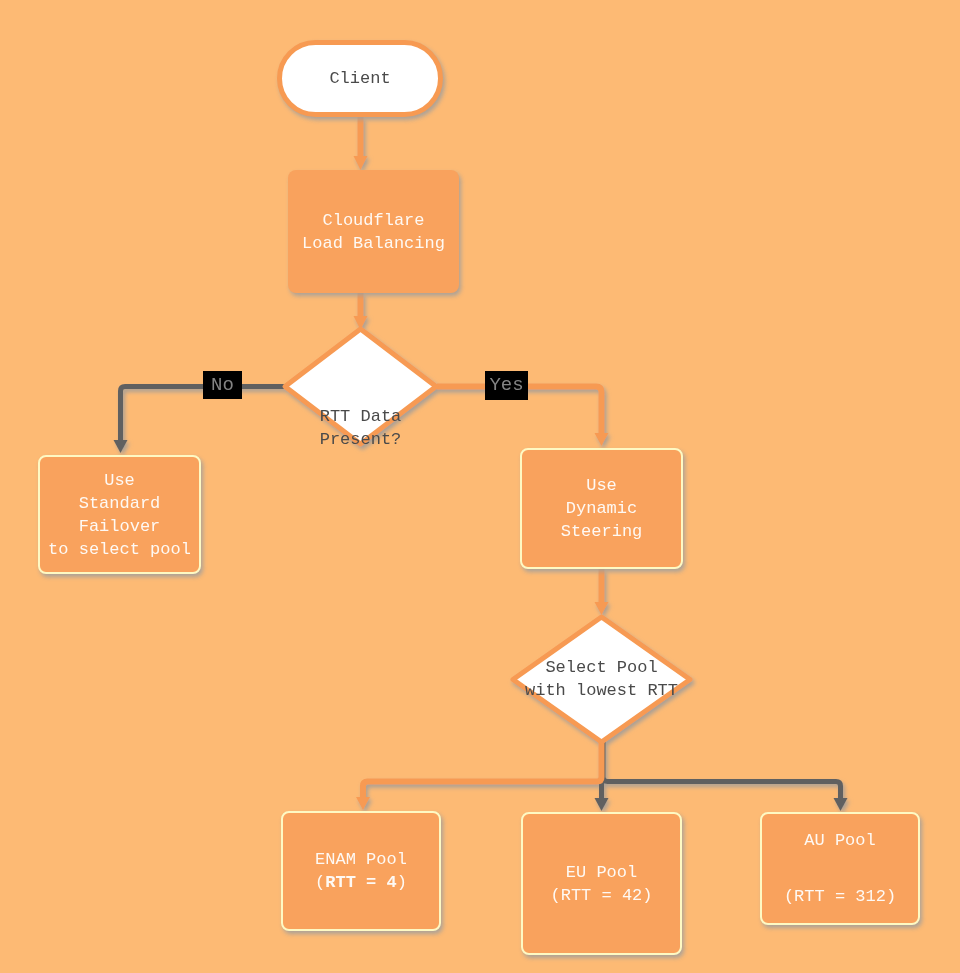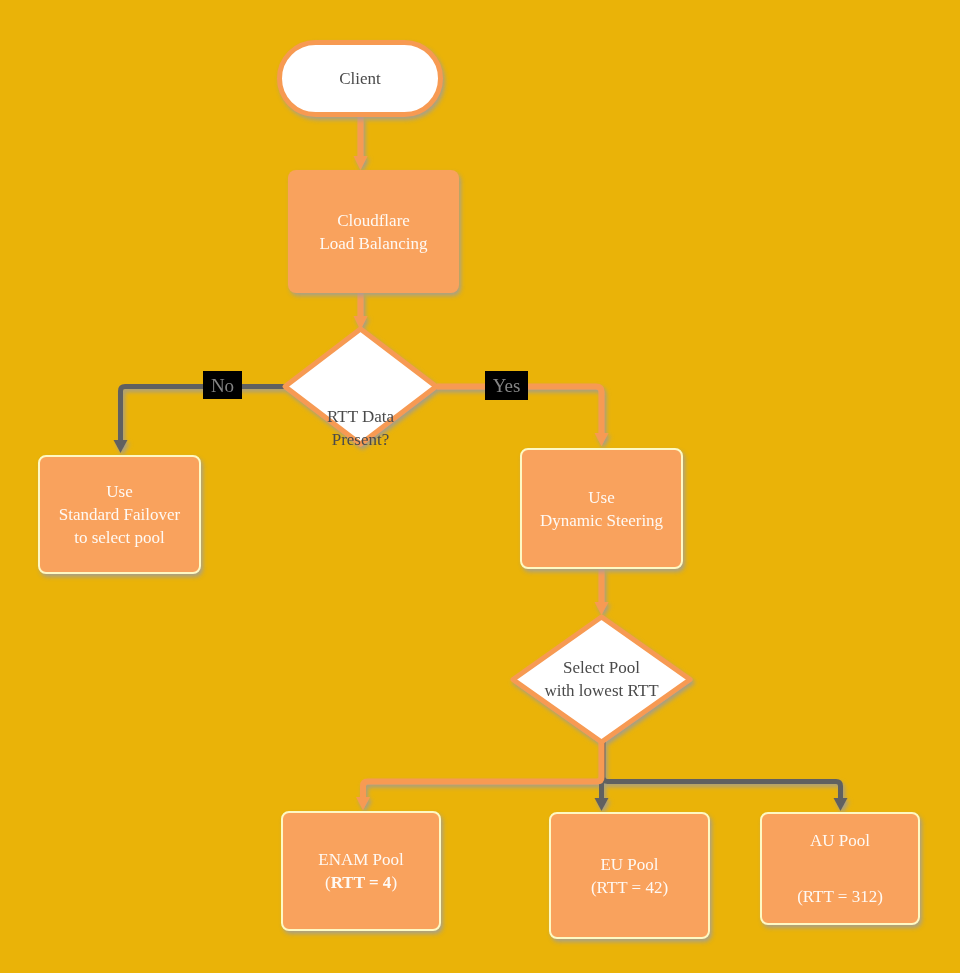--- a/index.html
+++ b/index.html
@@ -1,18 +1,18 @@
 <!DOCTYPE html>
 <html><head>
 <meta charset="utf-8">
 <style>
   html,body{margin:0;padding:0;background:#000;}
   .canvas{
-    position:relative;width:960px;height:973px;background:#eab308;overflow:hidden;
-    font-family:Liberation Serif, serif;
+    position:relative;width:960px;height:973px;background:#fdba74;overflow:hidden;
+    font-family:Liberation Mono, monospace;
   }
   .canvas svg{position:absolute;left:0;top:0;z-index:1;}
   .node{
     position:absolute;z-index:2;box-sizing:border-box;
     display:flex;flex-direction:column;align-items:center;justify-content:center;
     text-align:center;font-size:17px;line-height:23px;
     box-shadow:2px 3px 4px 0 rgba(158,158,158,0.85);
   }
   .orange{background:#F9A25D;color:#FEF9F4;border-radius:8px;}
   .orange.stroked{border:2px solid #fef9c3;}
@@ -118,21 +118,21 @@
   <div class="diamond-text" style="left:512px;top:656px;width:179px;">
     <span class="line">Select Pool</span>
     <span class="line">with lowest RTT</span>
   </div>
 
   <div class="node orange stroked" style="left:281px;top:811px;width:160px;height:120px;">
     <span class="line">ENAM Pool</span>
     <span class="line"><span>(</span><span class="bold">RTT = 4</span><span>)</span></span>
   </div>
 
-  <div class="node orange stroked" style="left:549px;top:812px;width:161px;height:127px;">
+  <div class="node orange stroked" style="left:521px;top:812px;width:161px;height:143px;">
     <span class="line">EU Pool</span>
     <span class="line">(RTT = 42)</span>
   </div>
 
   <div class="node orange stroked" style="left:760px;top:812px;width:160px;height:113px;gap:33px;">
     <span class="line">AU Pool</span>
     <span class="line">(RTT = 312)</span>
   </div>
 
 </div>

